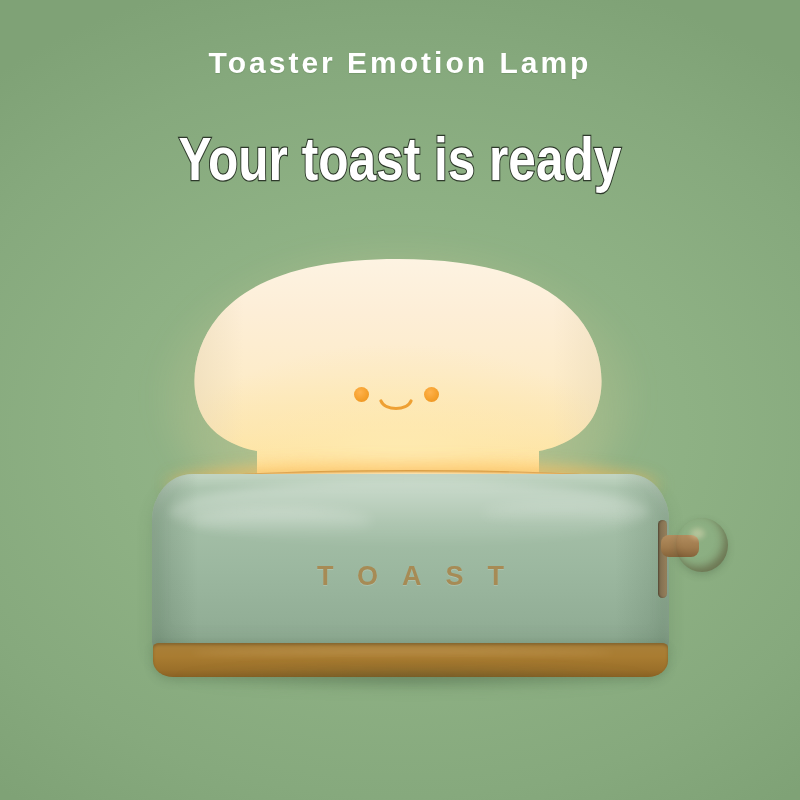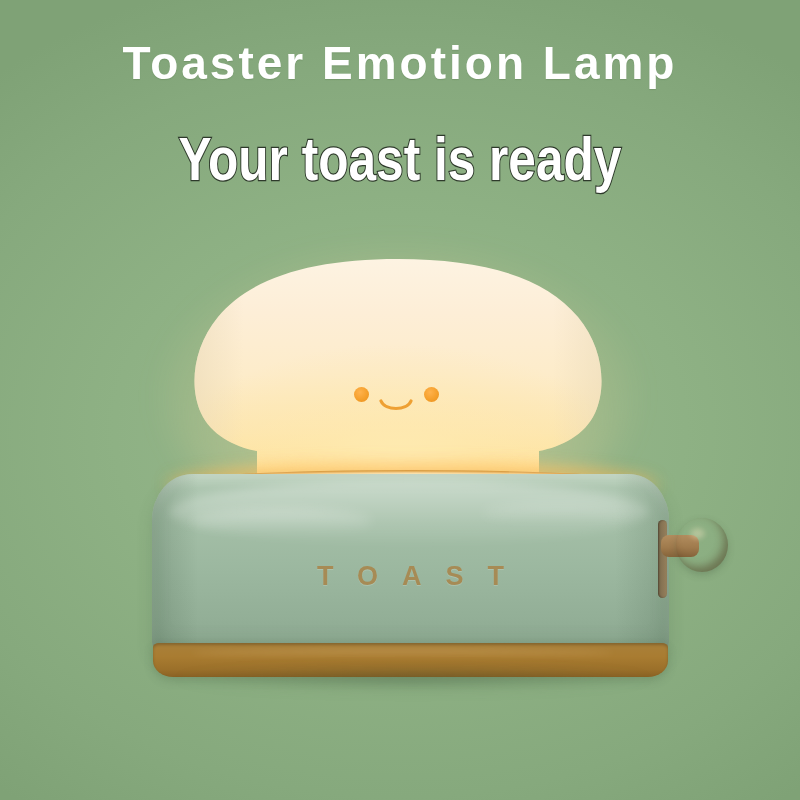--- a/index.html
+++ b/index.html
@@ -25,21 +25,21 @@
   }
 
   
   .title {
     position: absolute;
     left: 0;
     top: 36px;
     width: 800px;
     text-align: center;
     color: #ffffff;
-    font-size: 46px;
+    font-size: 30px;
     font-weight: bold;
     letter-spacing: 3.0px;
     line-height: 54px;
     white-space: nowrap;
     text-shadow: 0 1px 1px rgba(80,110,70,0.28);
   }
   .subtitle {
     position: absolute;
     left: 0;
     top: 124px;

